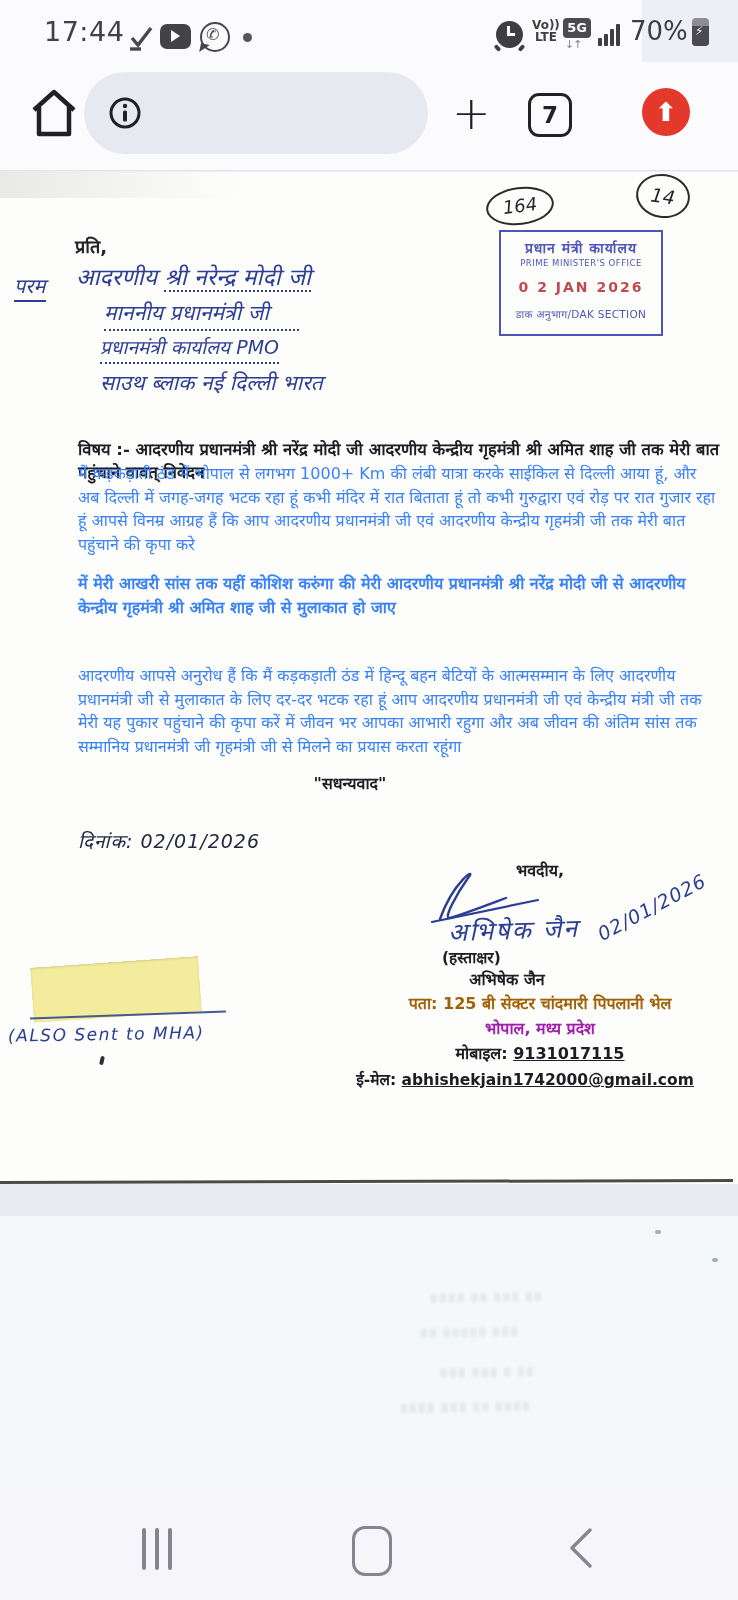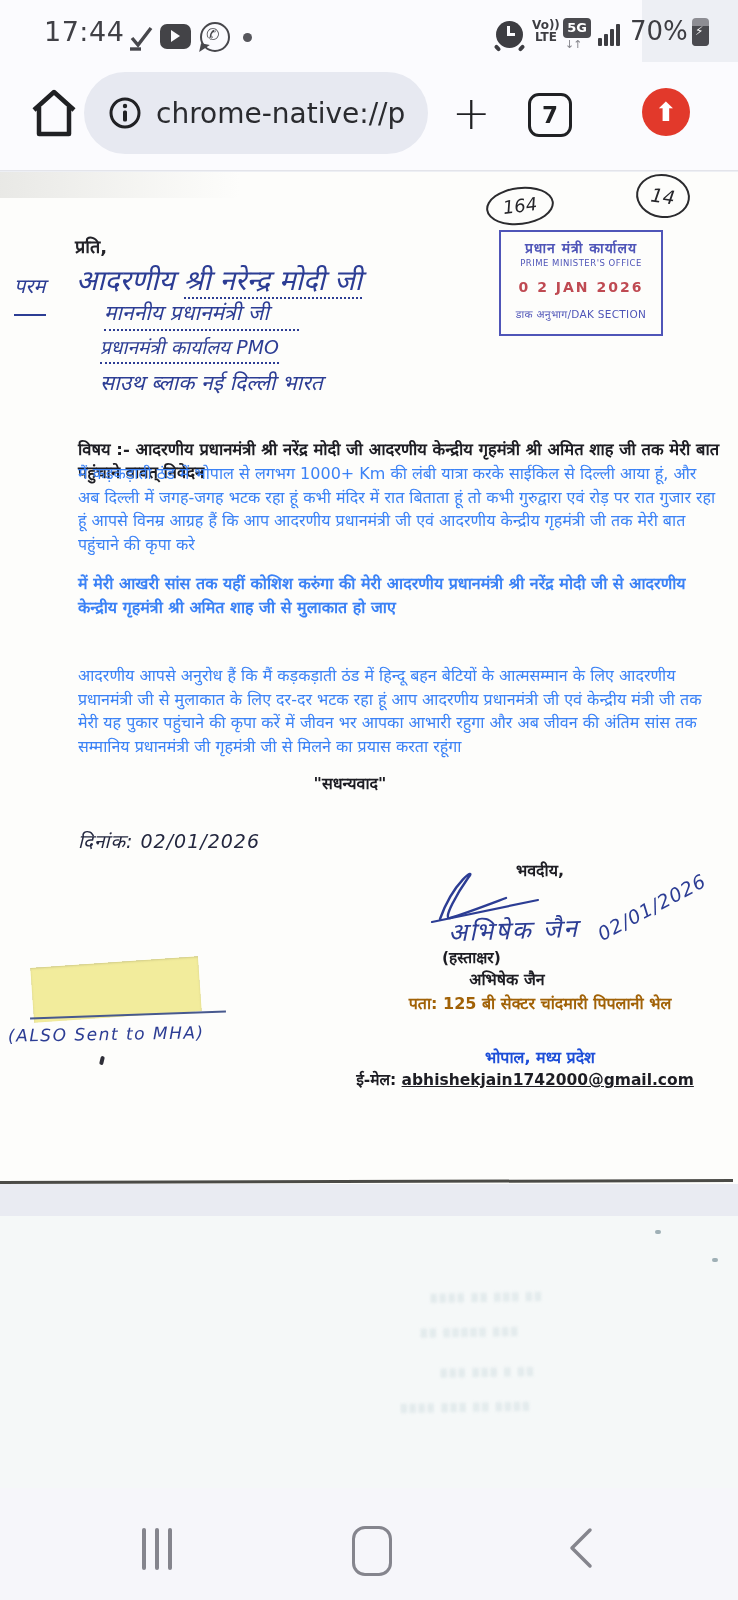--- a/index.html
+++ b/index.html
@@ -51,41 +51,41 @@
   .circ{border:2.5px solid #2b2b2e;border-radius:50%;text-align:center;color:#26262a;font-style:italic;}
   .circ164{left:486px;top:15px;width:64px;height:34px;line-height:34px;font-size:18px;transform:rotate(-7deg);}
   .circ14{left:636px;top:2px;width:50px;height:40px;line-height:40px;font-size:19px;transform:rotate(8deg);}
   .stamp{left:499px;top:58px;width:160px;height:102px;border:2.5px solid #4f55b8;color:#4f55b8;text-align:center;}
   .stamp .l1{margin-top:6px;font-size:14px;font-weight:700;letter-spacing:1px;}
   .stamp .l2{font-size:8.5px;letter-spacing:.5px;margin-top:1px;}
   .stamp .l3{font-size:14px;font-weight:700;color:#bf4a52;margin-top:11px;letter-spacing:2px;}
   .stamp .l4{font-size:10.5px;margin-top:12px;letter-spacing:.3px;}
   .prati{left:75px;top:62px;font-size:18px;font-weight:600;color:#232329;}
   .hand{color:#2c3d94;font-style:italic;}
-  .hw-margin{left:14px;top:100px;font-size:20px;border-bottom:2px solid #2c3d94;padding-bottom:15px;}
-  .hw1{left:76px;top:88px;font-size:28px;}
+  .hw-margin{left:14px;top:100px;font-size:20px;border-bottom:2px solid #2c3d94;padding-bottom:1px;}
+  .hw1{left:76px;top:88px;font-size:23px;}
   .hw1 .u{border-bottom:2px dotted #2c3d94;}
   .hw2{left:104px;top:126px;font-size:21px;border-bottom:2px dotted #2c3d94;padding:0 30px 3px 0;}
   .hw3{left:100px;top:162px;font-size:19px;border-bottom:2px dotted #2c3d94;padding-bottom:2px;}
   .hw4{left:100px;top:196px;font-size:21px;}
   .subject{left:78px;top:218px;width:648px;font-size:16.5px;font-weight:700;color:#1d1d23;line-height:23px;margin-top:48px;}
   .para{left:78px;width:644px;font-size:16px;color:#3b82f6;line-height:23.5px;font-weight:500;}
   .p1{top:290px;}
   .p2{top:400px;font-weight:700;}
   .p3{top:492px;}
   .thanks{left:0;width:700px;top:600px;text-align:center;font-size:16px;font-weight:700;color:#1d1d23;}
   .dateline{left:78px;top:656px;font-size:19px;font-style:italic;color:#23273f;letter-spacing:1px;text-align:right;}
   .sigblock{left:352px;top:686px;width:376px;text-align:center;color:#1d1d23;font-weight:700;font-size:16px;line-height:25px;}
   .sig-svg{left:420px;top:692px;width:150px;height:60px;}
   .sig-name-hw{left:448px;top:740px;font-size:25px;letter-spacing:2px;transform:rotate(-2deg);}
   .sig-date-hw{left:592px;top:724px;font-size:19px;transform:rotate(-28deg);letter-spacing:1px;}
   .hastakshar{left:442px;top:774px;font-size:15.5px;font-weight:700;color:#1d1d23;}
   .sig-name{left:352px;top:796px;width:310px;text-align:center;font-size:16px;font-weight:700;color:#1d1d23;}
   .addr1{left:352px;top:820px;width:376px;text-align:center;font-size:16px;font-weight:700;color:#a16207;}
-  .addr2{left:352px;top:845px;width:376px;text-align:center;font-size:16px;font-weight:700;color:#1d4ed8;margin-top:29px;}
+  .addr2{left:352px;top:845px;width:376px;text-align:center;font-size:16px;font-weight:700;color:#a21caf;}
   .mob{left:352px;top:870px;width:376px;text-align:center;font-size:16px;font-weight:700;color:#1d1d23;}
   .mail{left:322px;top:896px;width:406px;text-align:center;font-size:15.5px;font-weight:700;color:#1d1d23;}
   .ul{text-decoration:underline;}
   .sticky{left:32px;top:790px;width:168px;height:55px;background:#f2ec9c;box-shadow:0 1px 2px rgba(190,185,120,.6) inset;transform:rotate(-4deg);}
   .penline{left:30px;top:842px;width:196px;height:2px;background:#47598e;transform:rotate(-2deg);}
   .mha{left:8px;top:852px;font-size:17px;letter-spacing:1.5px;transform:rotate(-1deg);}
   .inkdot{left:100px;top:884px;width:4px;height:9px;background:#2f2f38;border-radius:2px;transform:rotate(14deg);}
   .bottomline{left:0;top:1008px;width:733px;height:3px;background:#4b4b47;transform:rotate(-.15deg);}
 
   
@@ -144,21 +144,20 @@
     <svg class="abs home-ic" width="52" height="54" viewBox="0 0 52 54">
       <path d="M6 24 L26 6 L46 24" fill="none" stroke="#202124" stroke-width="4.5" stroke-linejoin="round"></path>
       <path d="M11 21 V48 H41 V21" fill="none" stroke="#202124" stroke-width="4.5" stroke-linejoin="round"></path>
     </svg>
     <div class="abs urlpill">
       <svg class="info-ic" width="34" height="34" viewBox="0 0 34 34">
         <circle cx="17" cy="17" r="14" fill="none" stroke="#202124" stroke-width="3"></circle>
         <circle cx="17" cy="10" r="2.2" fill="#202124"></circle>
         <rect x="15" y="14.5" width="4" height="11" rx="1.5" fill="#202124"></rect>
       </svg>
-      <span class="urltext">chrome-native://p</span>
     </div>
     <div class="abs plus-ic">+</div>
     <div class="abs tabbox">7</div>
     <div class="abs updbtn">
         <div class="arr">⬆</div>
       </div>
   </div>
 
   <div class="abs page1">
     <div class="abs smudge"></div>
@@ -191,20 +190,21 @@
     <svg class="abs sig-svg" viewBox="0 0 150 60">
       <path d="M20,55 C34,16 58,2 48,14 C38,28 22,56 30,54 C44,50 70,40 86,34" fill="none" stroke="#2c3d94" stroke-width="2.4" stroke-linecap="round"></path>
       <path d="M12,58 L118,36" fill="none" stroke="#2c3d94" stroke-width="2.2" stroke-linecap="round"></path>
     </svg>
     <div class="abs hand sig-name-hw">अभिषेक जैन</div>
     <div class="abs hand sig-date-hw">02/01/2026</div>
     <div class="abs hastakshar">(हस्ताक्षर)</div>
     <div class="abs sig-name">अभिषेक जैन</div>
     <div class="abs addr1">पता: 125 बी सेक्टर चांदमारी पिपलानी भेल</div>
     <div class="abs addr2">भोपाल, मध्य प्रदेश</div>
+    <div class="abs mob"><span>मोबाइल: </span><span class="ul">9131017115</span></div>
     <div class="abs mail"><span>ई-मेल: </span><span class="ul">abhishekjain1742000@gmail.com</span></div>
 
     <div class="abs sticky"></div>
     <div class="abs penline"></div>
     <div class="abs hand mha">(ALSO Sent to MHA)</div>
     <div class="abs inkdot"></div>
     <div class="abs bottomline"></div>
   </div>
 
   <div class="abs gap"></div>

